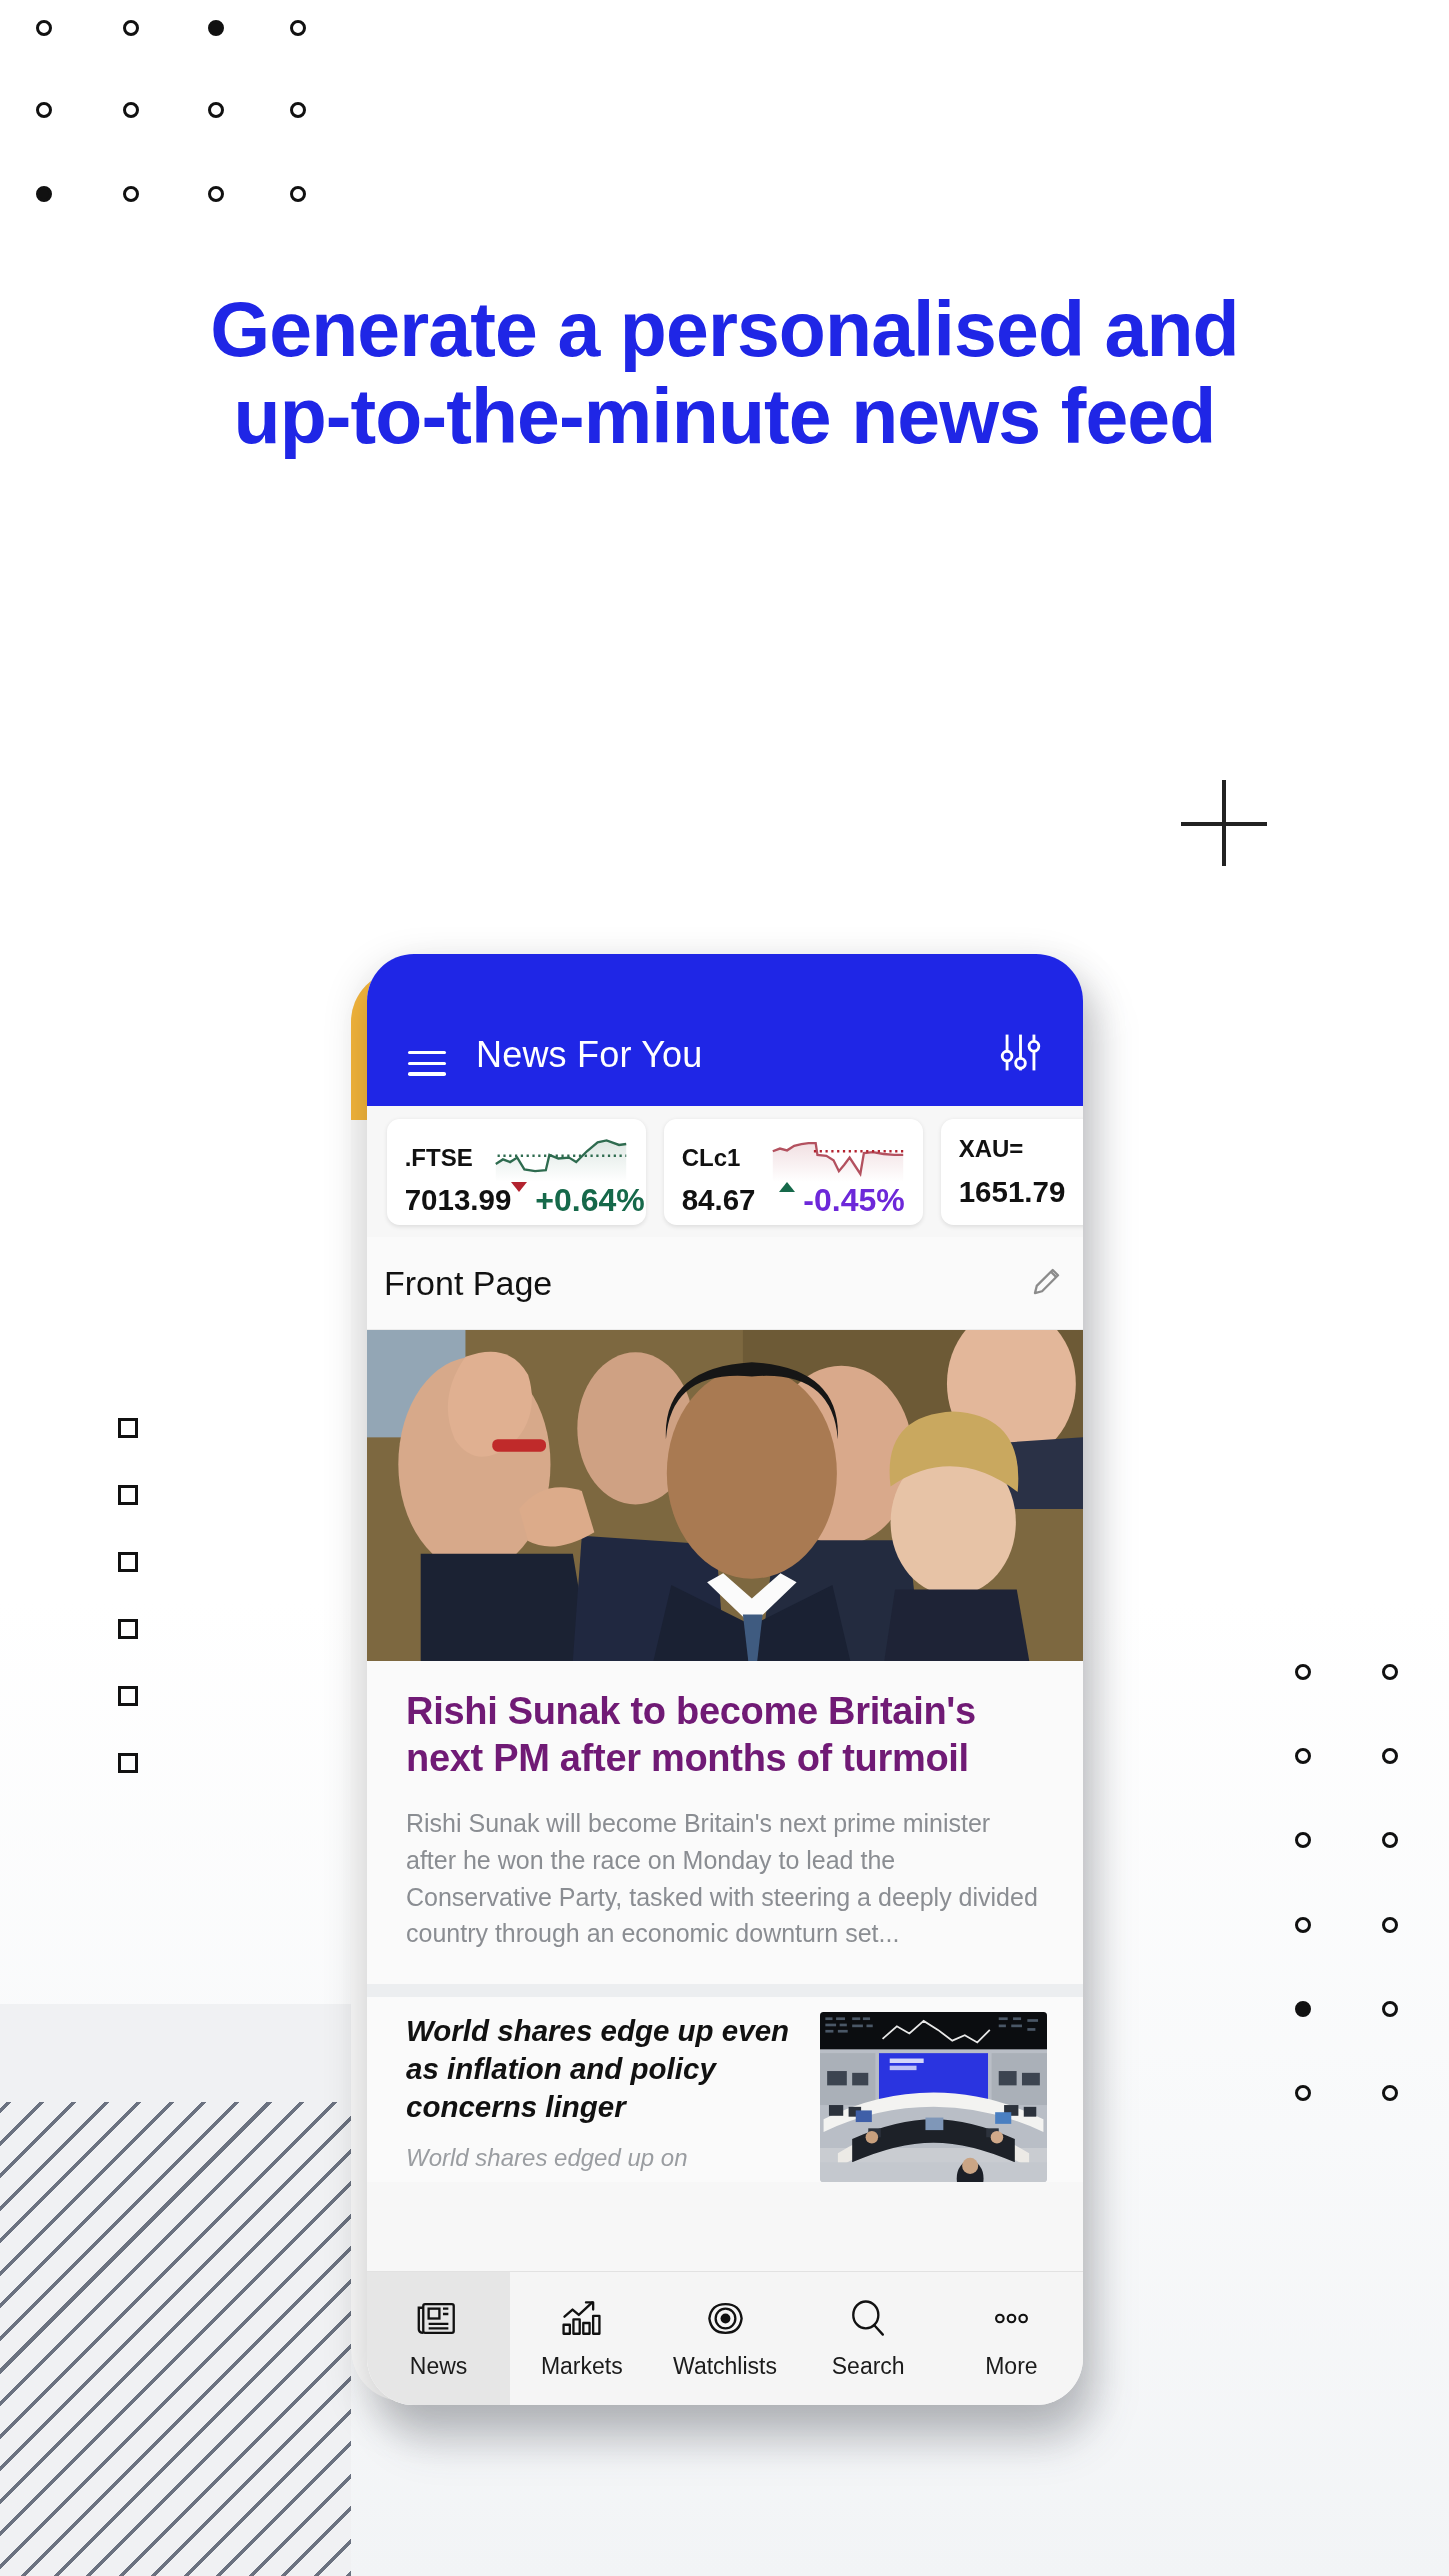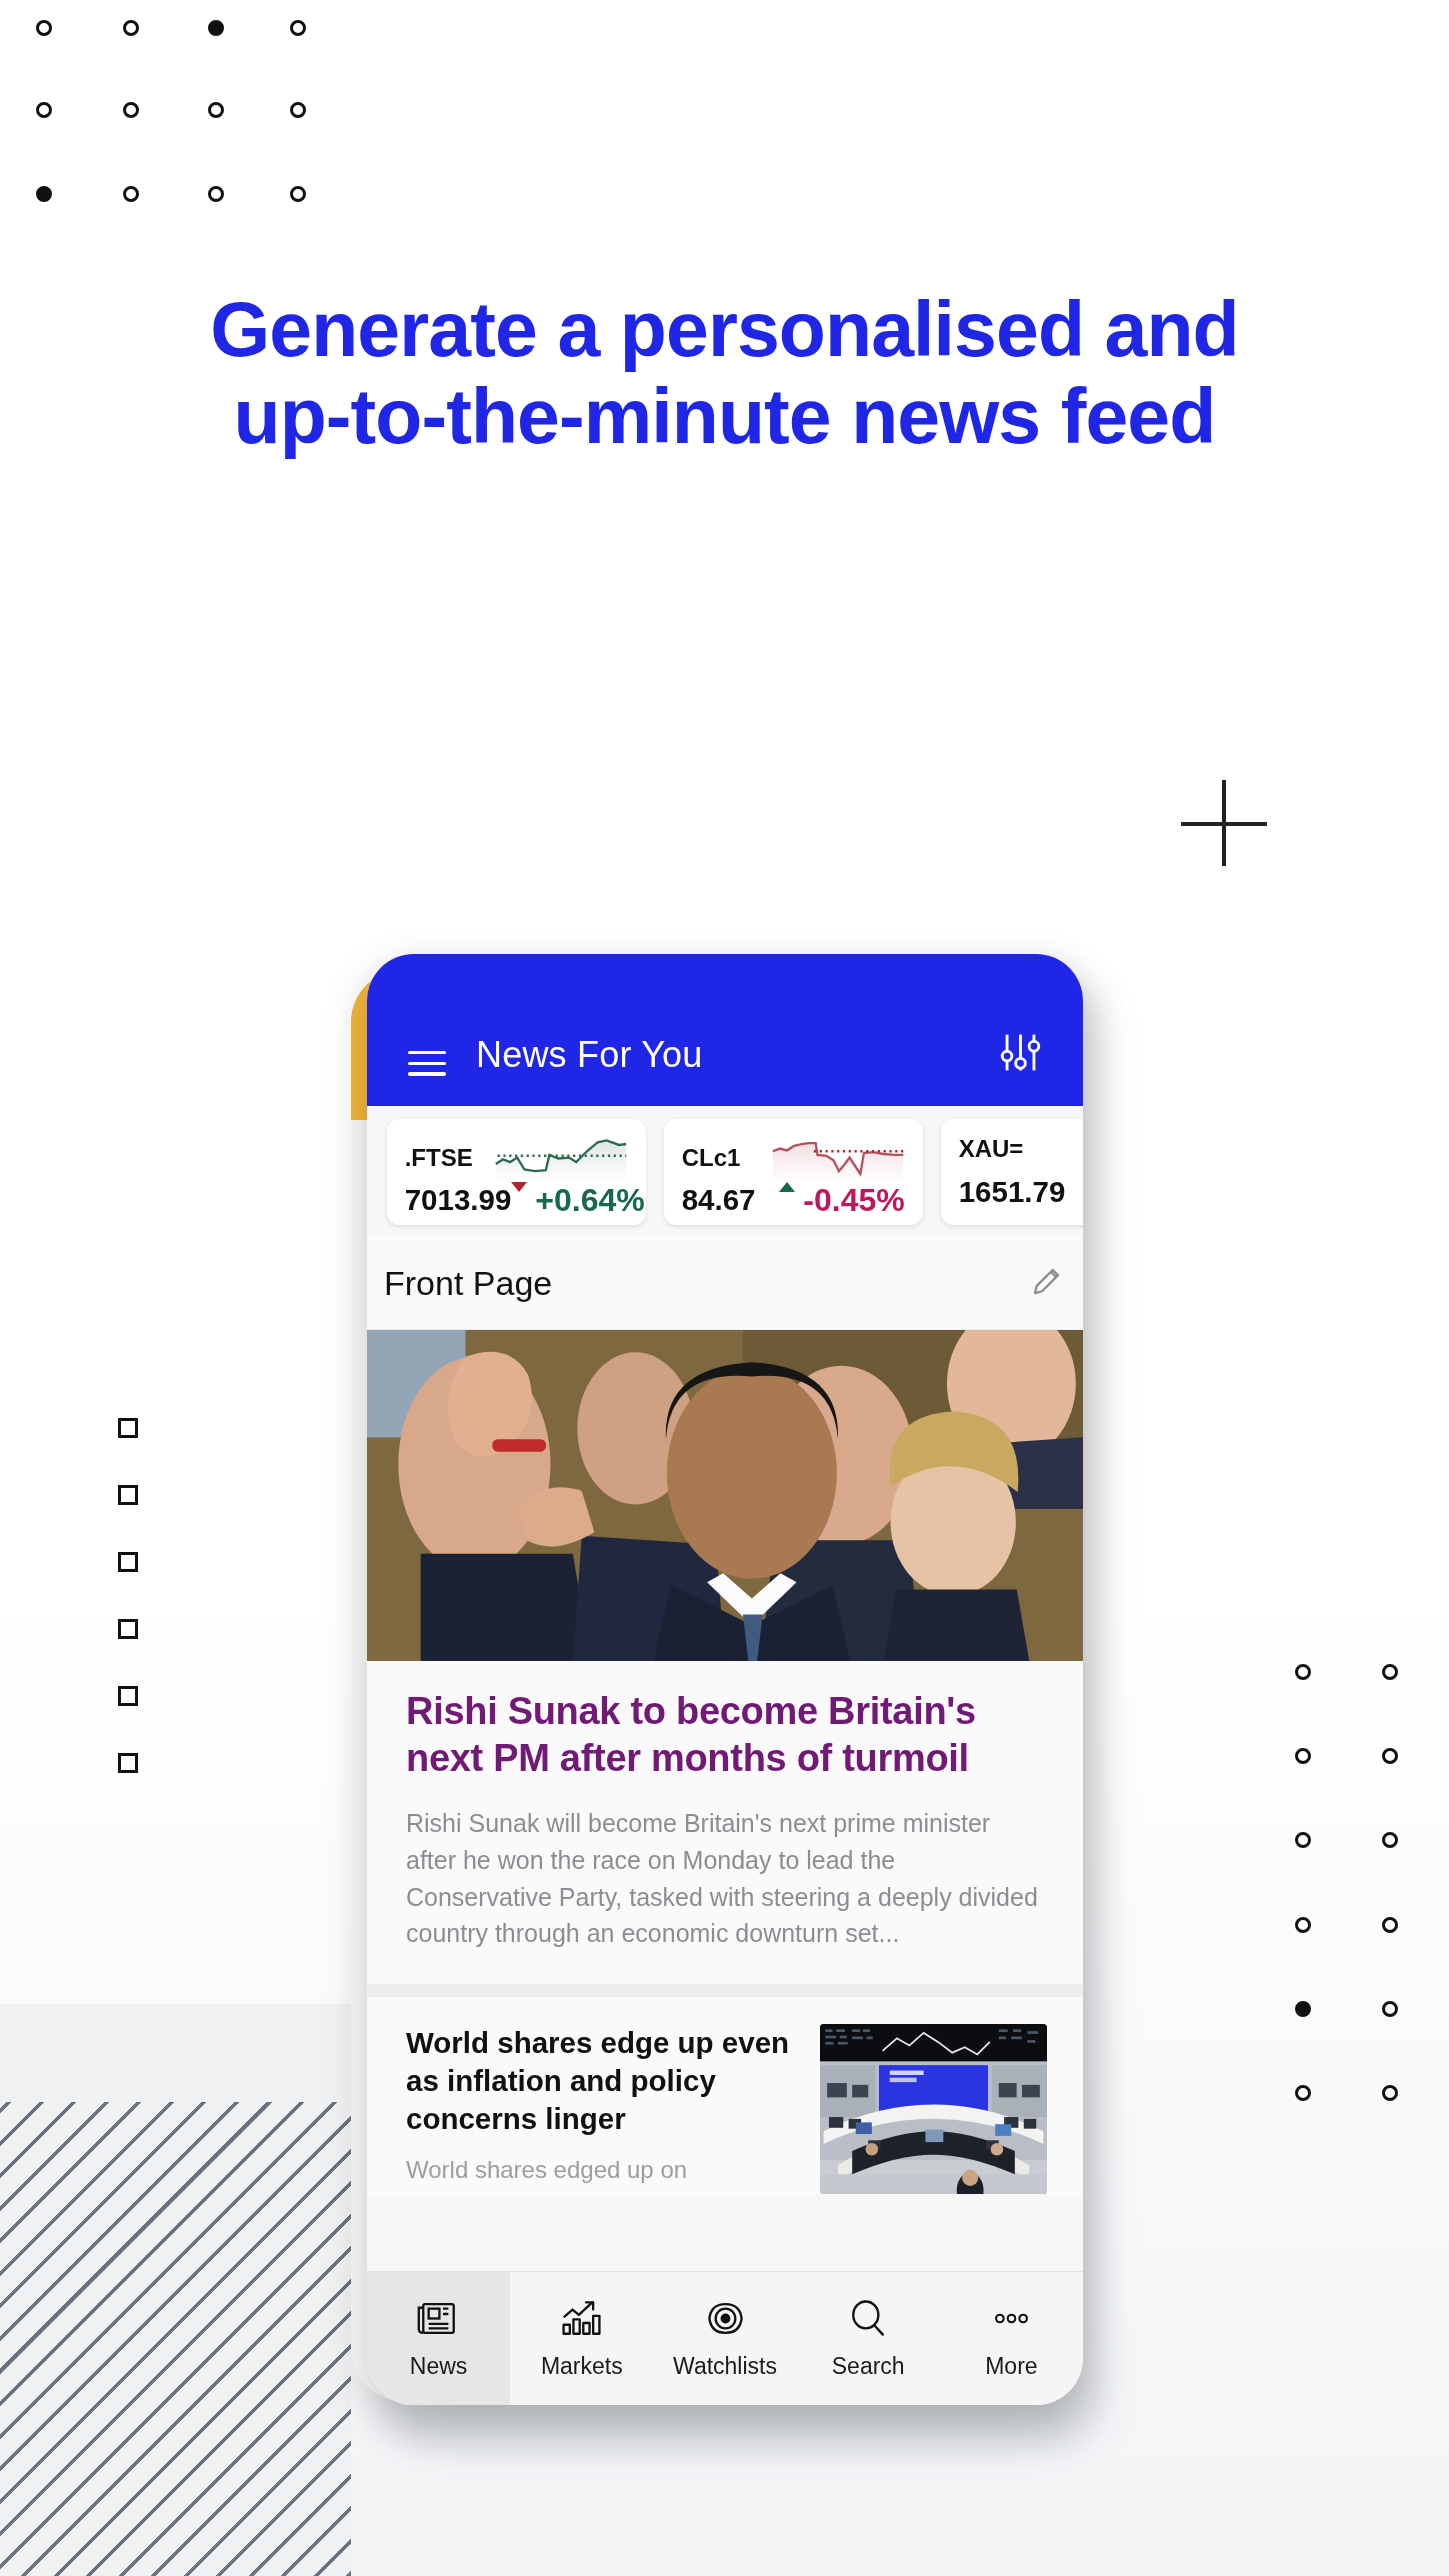--- a/index.html
+++ b/index.html
@@ -161,22 +161,23 @@
   .hero-p{
     margin-top:23px;
     font-size:25px;line-height:1.47;color:#8a8d92;
   }
   .divider{height:12.5px;background:#eceef0;}
 
   
   .art2{
     background:#fafafa;
     display:flex;gap:9px;
-    padding:27px 36px 0 39px;
+    padding:15px 36px 0 39px;
     box-sizing:border-box;
+    font-style:italic;
   }
   .art2-txt{flex:1;}
   .art2-h{font-size:29.5px;font-weight:700;line-height:1.3;color:#111;}
   .art2-p{margin-top:14.3px;font-size:24px;color:#9a9da1;line-height:1.42;}
   .art2-thumb{width:227px;height:170px;flex:none;border-radius:3.6px;object-fit:cover;display:block;}
 
   
   .tabbar{
     position:absolute;left:0;bottom:0;width:100%;
     height:134px;background:#f5f5f5;
@@ -310,21 +311,21 @@
               <stop offset="100%" stop-color="#b3515f" stop-opacity="0"></stop>
             </linearGradient>
               </defs>
             <path d="M2,18 L10,15 L18,17 L26,12 L34,10 L42,9 L50,9 L52,22 L62,23 L70,28 L76,40 L82,33 L88,25 L94,34 L100,43 L104,20 L114,19 L126,21 L138,22 L148,22 L148,52 L2,52 Z" fill="url(#gB)"></path>
             <polyline points="2,18 10,15 18,17 26,12 34,10 42,9 50,9 52,22 62,23 70,28 76,40 82,33 88,25 94,34 100,43 104,20 114,19 126,21 138,22 148,22" fill="none" stroke="#b3515f" stroke-width="2.6"></polyline>
             <line x1="48" y1="18" x2="148" y2="18" stroke="#b3232f" stroke-width="2.6" stroke-dasharray="2.5 4"></line>
           </svg>
         </div>
         <div class="tk-row">
           <div class="tk-price">84.67</div>
-          <div class="tk-pct" style="color:#be185d">
+          <div class="tk-pct" style="color:#6d28d9">
             <span class="tri up"></span>
             <span>-0.45%</span>
           </div>
         </div>
       </div>
 
       <div class="tk" style="width:259px;">
         <div class="tk-row">
           <div class="tk-sym">XAU=</div>
         </div>

